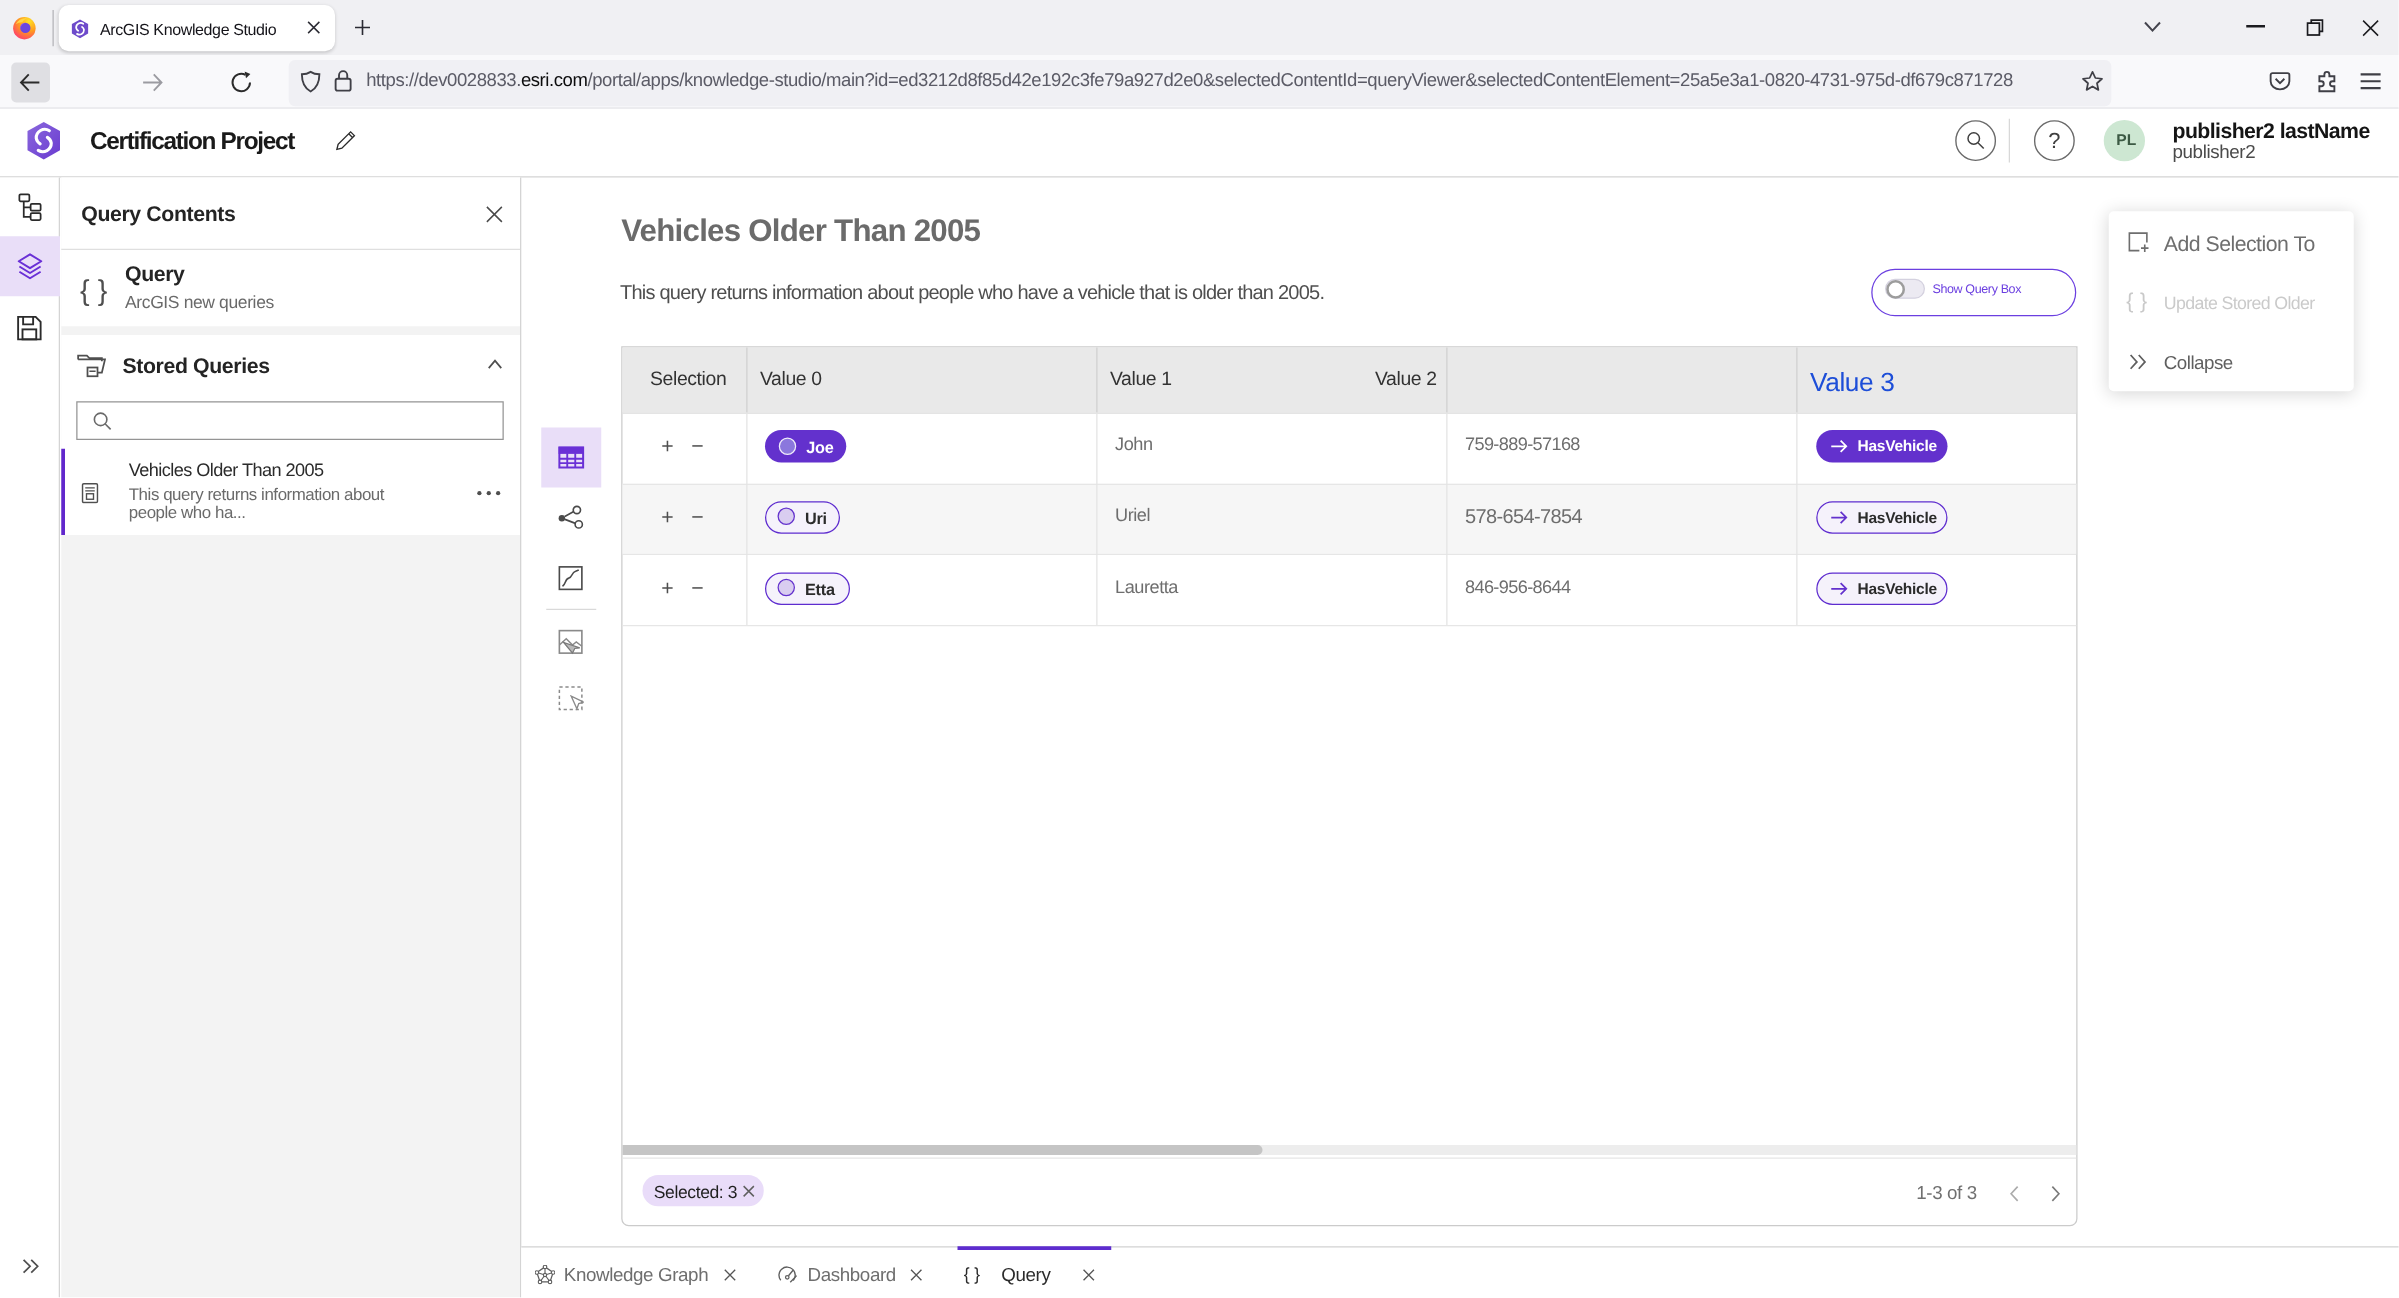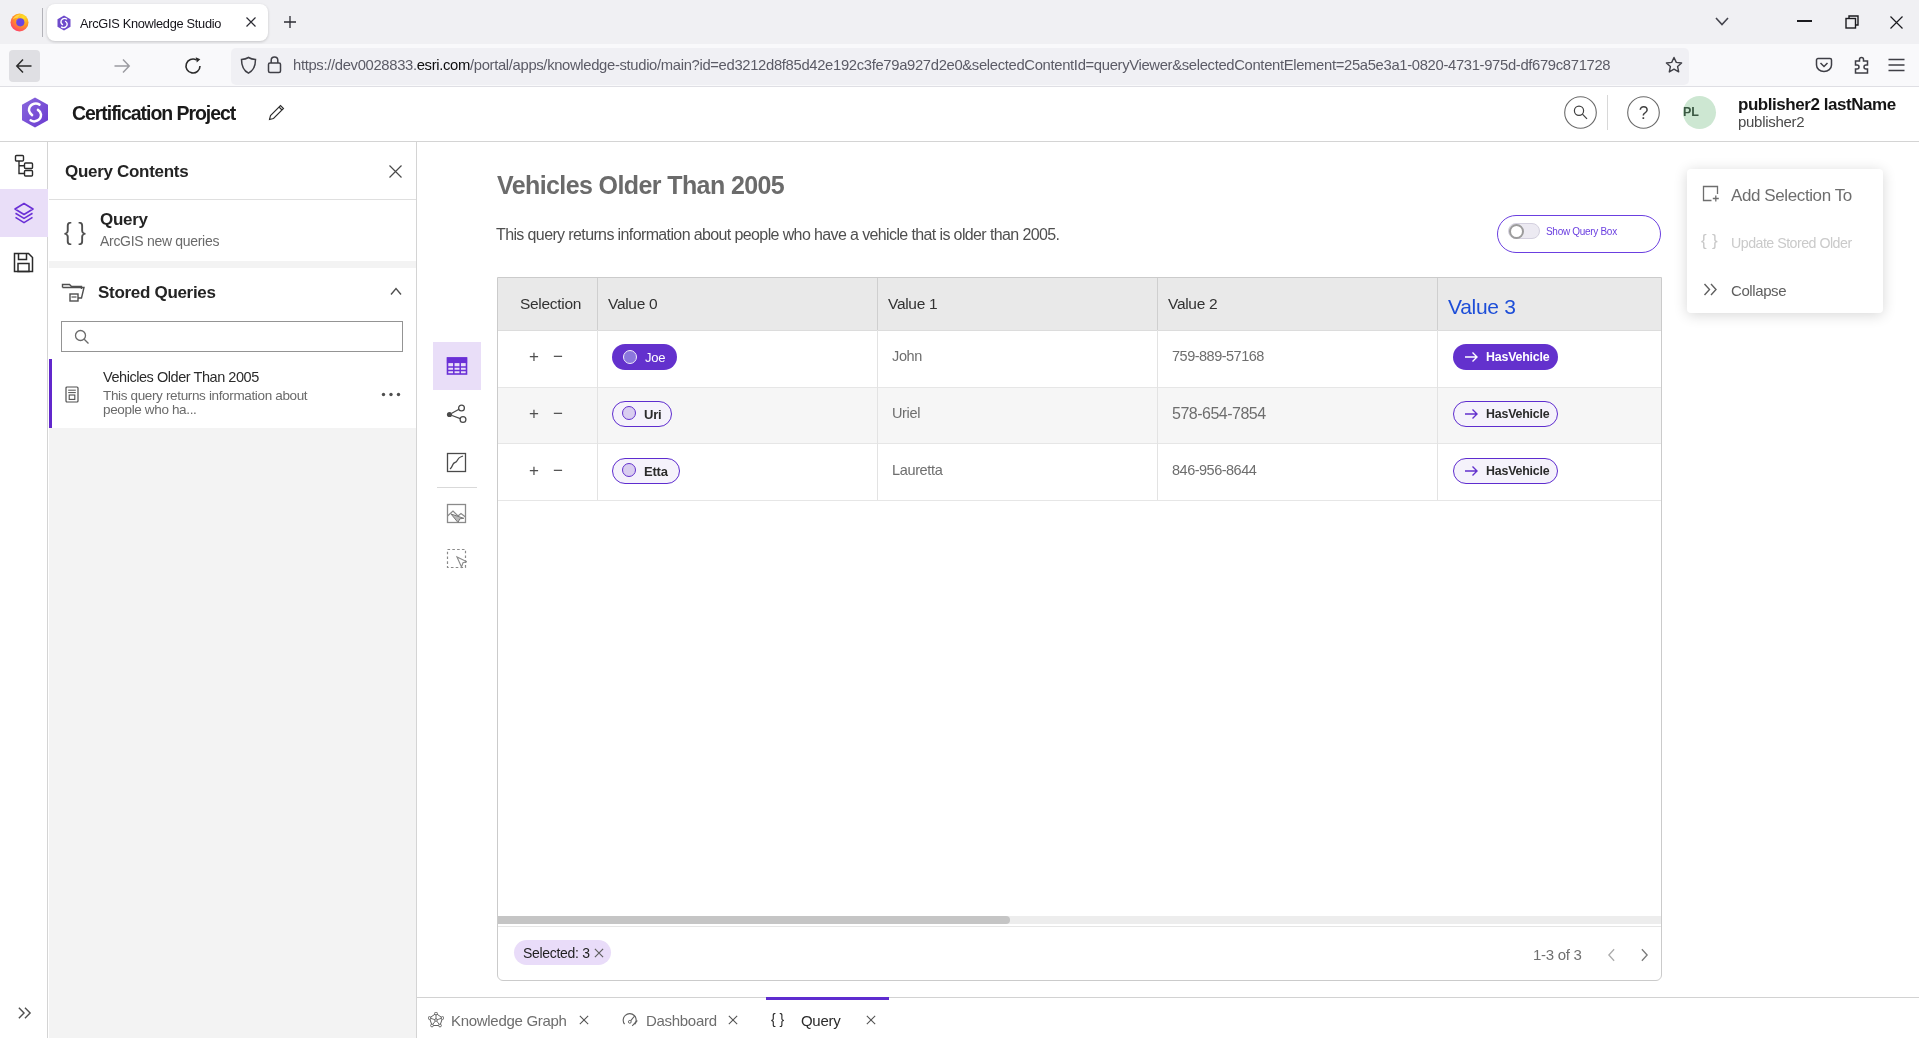--- a/index.html
+++ b/index.html
@@ -108,21 +108,21 @@
     <circle cx="16.5" cy="16.5" r="15.8" fill="none" stroke="#6a6a6a" stroke-width="1.1"></circle>
     <circle cx="15" cy="14.8" r="4.6" fill="none" stroke="#3f3f3f" stroke-width="1.2"></circle>
     <path d="M18.4 18.2 L23 22.8" stroke="#3f3f3f" stroke-width="1.2"></path>
   </svg>
 <div class="abs" style="left:1607px;top:95px;width:1px;height:35px;background:#d8d8d8"></div>
 <svg class="abs" style="left:1627px;top:96px" width="33" height="33" viewBox="0 0 33 33">
     <circle cx="16.5" cy="16.5" r="15.8" fill="none" stroke="#6a6a6a" stroke-width="1.1"></circle>
     <text x="16.5" y="22.5" font-size="17.5" fill="#3f3f3f" text-anchor="middle" font-family="Liberation Sans">?</text>
   </svg>
 <div class="abs" style="left:1683px;top:96px;width:33px;height:33px;border-radius:50%;background:#cde7d2"></div>
-<div class="abs" style="left:1683px;top:105px;width:36px;text-align:left;font-size:12.5px;font-weight:700;color:#3c5a44">PL</div>
+<div class="abs" style="left:1683px;top:105px;width:36px;text-align:center;font-size:12.5px;font-weight:700;color:#3c5a44">PL</div>
 <div class="abs" style="left:1738px;top:95px;font-size:17px;font-weight:700;color:#151515;letter-spacing:-0.45px">publisher2 lastName</div>
 <div class="abs" style="left:1738px;top:113px;font-size:15px;color:#4a4a4a;letter-spacing:-0.3px">publisher2</div>
 
 <div class="abs" style="left:0;top:142px;width:48px;height:896px;background:#fff;border-right:1px solid #d4d4d4"></div>
 <div class="abs" style="left:0;top:189px;width:48px;height:48px;background:#e9def8"></div>
 
 <svg class="abs" style="left:12px;top:154px" width="23" height="23" viewBox="0 0 23 23">
 <rect x="3.5" y="1.5" width="8" height="5.5" rx="1" fill="none" stroke="#2b2b2b" stroke-width="1.4"></rect>
 <rect x="12.5" y="9" width="8" height="5.5" rx="1" fill="none" stroke="#2b2b2b" stroke-width="1.4"></rect>
 <rect x="12.5" y="16.5" width="8" height="5.5" rx="1" fill="none" stroke="#2b2b2b" stroke-width="1.4"></rect>
@@ -223,21 +223,21 @@
 <div class="abs" style="left:1508px;top:223px;width:32px;height:16px;background:#eceaf2;border:1px solid #d4d1df;border-radius:8px"></div>
 <div class="abs" style="left:1508.5px;top:223.5px;width:15px;height:15px;background:#fff;border:2.2px solid #9c9c9c;border-radius:50%"></div>
 <div class="abs" style="left:1546px;top:226px;font-size:10px;color:#6b3fe0;letter-spacing:-0.3px">Show Query Box</div>
 
 <div class="abs" style="left:497px;top:277px;width:1165px;height:704px;background:#fff;border:1px solid #cbcbcb;border-radius:0 0 6px 6px"></div>
 
 <div class="abs" style="left:498px;top:278px;width:1163px;height:52px;background:#e9e9e9"></div>
 <div class="abs" style="left:520px;top:295px;font-size:15.5px;color:#323232;letter-spacing:-0.3px">Selection</div>
 <div class="abs" style="left:608px;top:295px;font-size:15.5px;color:#323232;letter-spacing:-0.3px">Value 0</div>
 <div class="abs" style="left:888px;top:295px;font-size:15.5px;color:#323232;letter-spacing:-0.3px">Value 1</div>
-<div class="abs" style="left:1168px;top:295px;font-size:15.5px;color:#323232;letter-spacing:-0.3px">Value 2</div>
+<div class="abs" style="left:1100px;top:295px;font-size:15.5px;color:#323232;letter-spacing:-0.3px">Value 2</div>
 <div class="abs" style="left:1448px;top:295px;font-size:21px;color:#1d4ed8;letter-spacing:-0.3px">Value 3</div>
 
 <div class="abs" style="left:498px;top:386.5px;width:1163px;height:56.5px;background:#f6f6f6"></div>
 
 <div class="abs" style="left:498px;top:330px;width:1163px;height:1px;background:#dcdcdc"></div>
 <div class="abs" style="left:498px;top:386.5px;width:1163px;height:1px;background:#e6e6e6"></div>
 <div class="abs" style="left:498px;top:443px;width:1163px;height:1px;background:#e6e6e6"></div>
 <div class="abs" style="left:498px;top:499.5px;width:1163px;height:1px;background:#e6e6e6"></div>
 
 <div class="abs" style="left:597px;top:278px;width:1px;height:52px;background:#cfcfcf"></div>
@@ -251,21 +251,21 @@
 
 <div class="abs" style="left:529px;top:347px;font-size:17px;color:#4f4f4f">+</div>
 <div class="abs" style="left:553px;top:347px;font-size:17px;color:#4f4f4f">−</div>
 <div class="abs" style="left:529px;top:404px;font-size:17px;color:#4f4f4f">+</div>
 <div class="abs" style="left:553px;top:404px;font-size:17px;color:#4f4f4f">−</div>
 <div class="abs" style="left:529px;top:461px;font-size:17px;color:#4f4f4f">+</div>
 <div class="abs" style="left:553px;top:461px;font-size:17px;color:#4f4f4f">−</div>
 
 <div class="abs" style="left:612px;top:344px;width:65px;height:26px;background:#6331cd;border-radius:13px"></div>
 <div class="abs" style="left:623px;top:350px;width:14px;height:14px;border-radius:50%;background:#8b77dd;border:1.4px solid #f0ecfa"></div>
-<div class="abs" style="left:645px;top:350px;font-size:13px;font-weight:400;color:#fff;letter-spacing:-0.2px">Joe</div>
+<div class="abs" style="left:645px;top:350px;font-size:13px;font-weight:700;color:#fff;letter-spacing:-0.2px">Joe</div>
 <div class="abs" style="left:612px;top:401px;width:60px;height:26px;background:#f5f2fb;border:1.4px solid #5e2ccf;border-radius:13px"></div>
 <div class="abs" style="left:622px;top:406px;width:14px;height:14px;border-radius:50%;background:#d9cdf0;border:1.4px solid #6331cd"></div>
 <div class="abs" style="left:644px;top:407px;font-size:13px;font-weight:700;color:#2b2b2b;letter-spacing:-0.2px">Uri</div>
 <div class="abs" style="left:612px;top:458px;width:68px;height:26px;background:#f5f2fb;border:1.4px solid #5e2ccf;border-radius:13px"></div>
 <div class="abs" style="left:622px;top:463px;width:14px;height:14px;border-radius:50%;background:#d9cdf0;border:1.4px solid #6331cd"></div>
 <div class="abs" style="left:644px;top:464px;font-size:13px;font-weight:700;color:#2b2b2b;letter-spacing:-0.2px">Etta</div>
 
 <div class="abs" style="left:892px;top:348px;font-size:14.5px;color:#6e6e6e;letter-spacing:-0.35px">John</div>
 <div class="abs" style="left:892px;top:405px;font-size:14.5px;color:#6e6e6e;letter-spacing:-0.35px">Uriel</div>
 <div class="abs" style="left:892px;top:462px;font-size:14.5px;color:#6e6e6e;letter-spacing:-0.35px">Lauretta</div>

